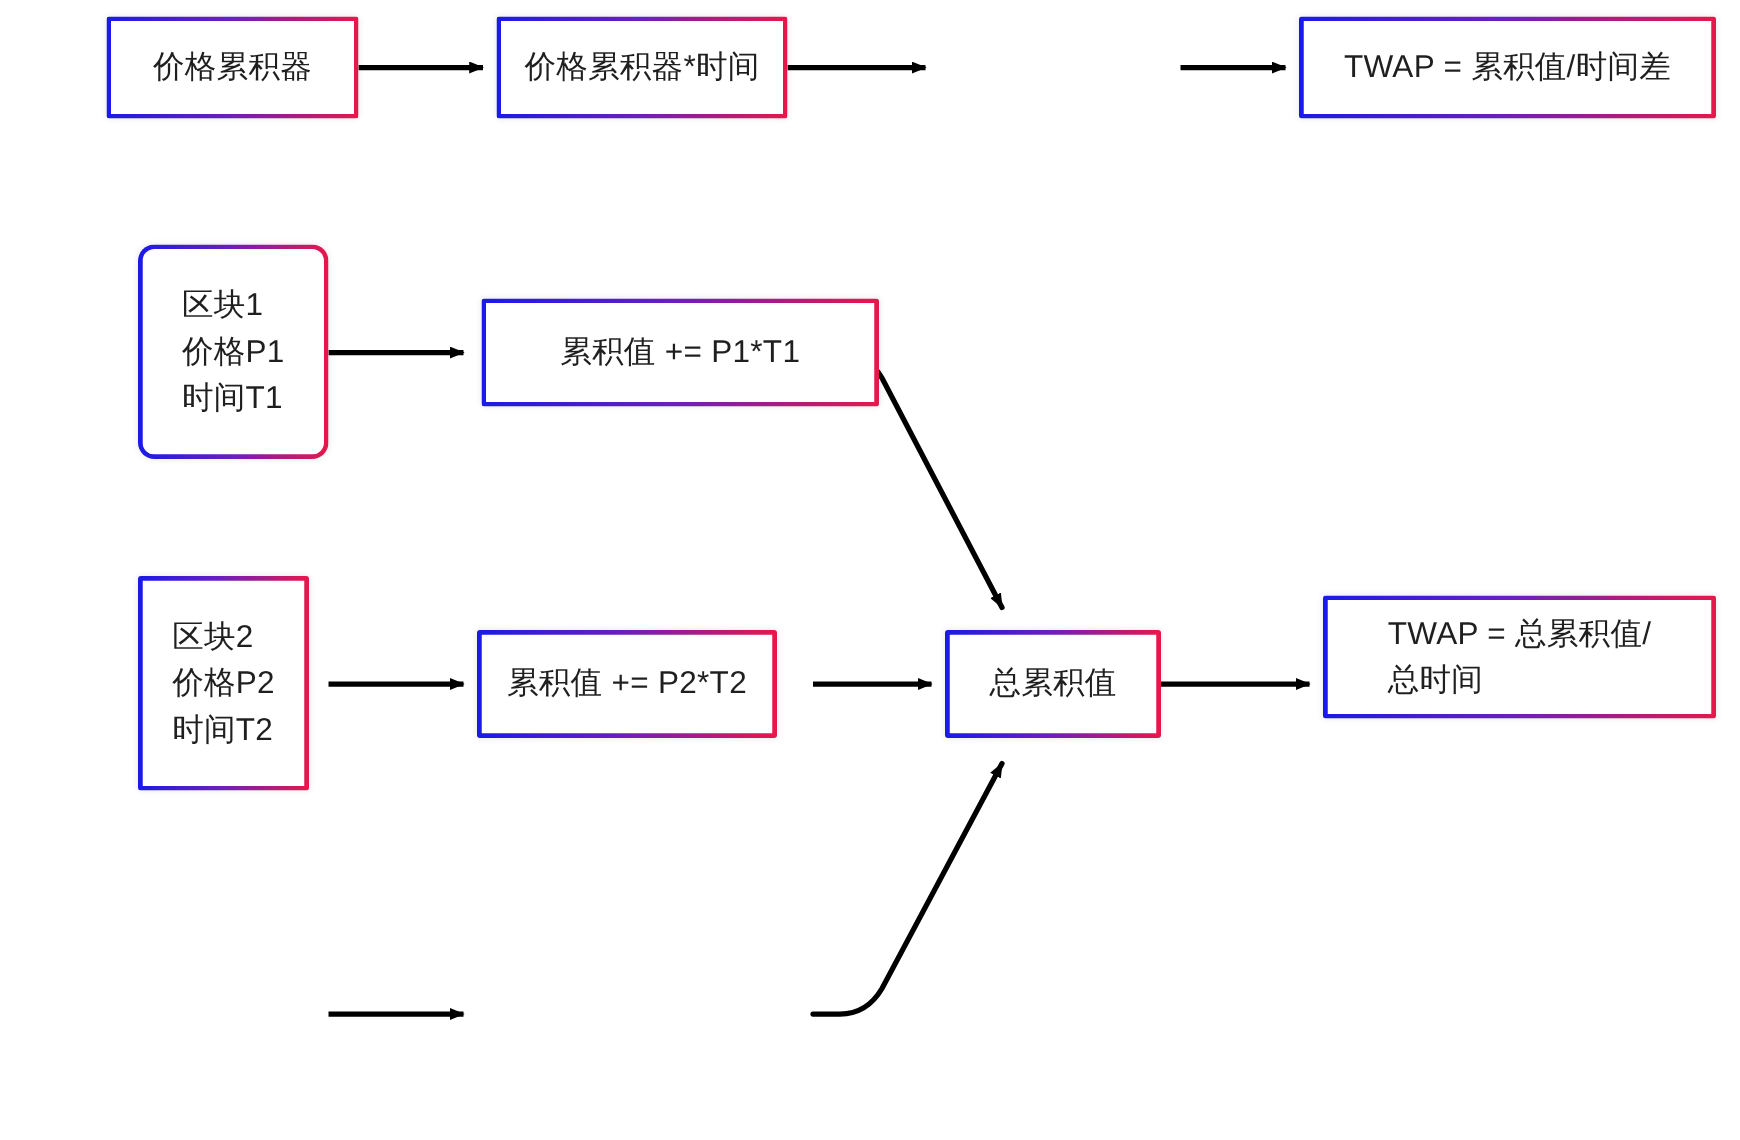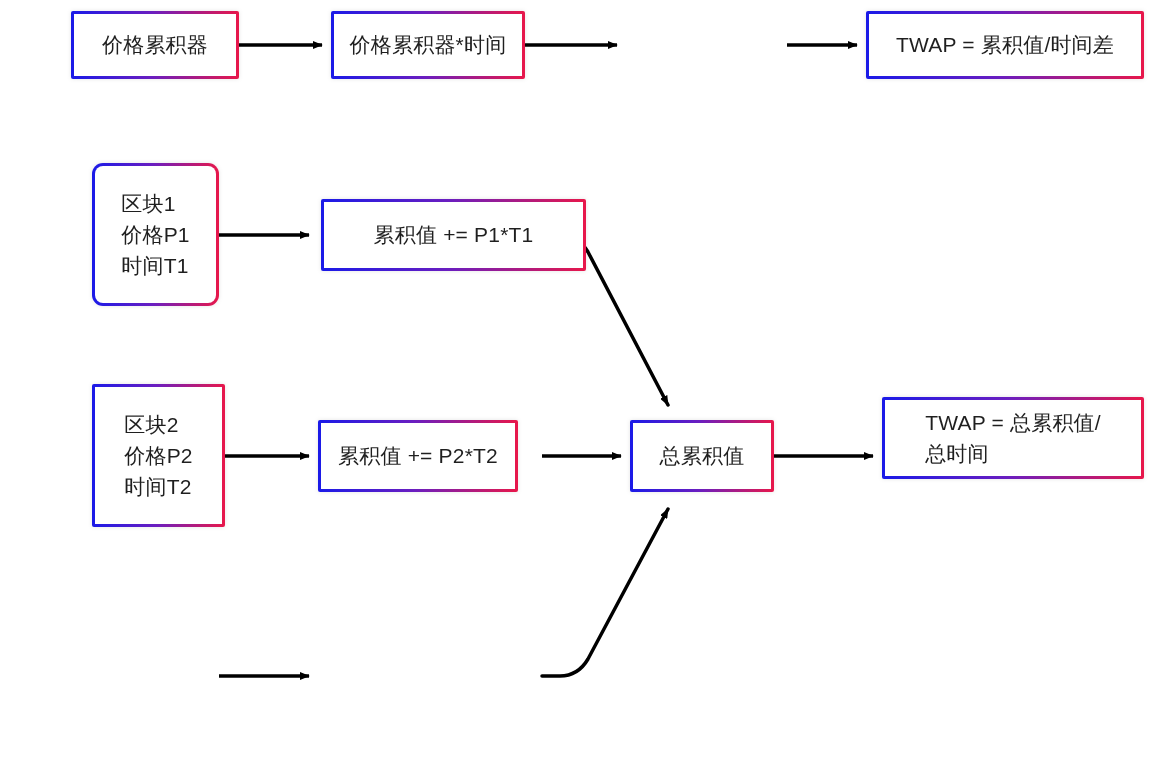--- a/index.html
+++ b/index.html
@@ -94,21 +94,21 @@
       <span class="label">TWAP = 累积值/时间差</span>
     </div>
     <div class="node multiline" style="left: 92px; top: 163px; width: 127px; height: 143px; border-radius: 11px;">
       <span class="label">区块1
 价格P1
 时间T1</span>
     </div>
     <div class="node" style="left: 321px; top: 199px; width: 265px; height: 72px;">
       <span class="label">累积值 += P1*T1</span>
     </div>
-    <div class="node multiline" style="left: 92px; top: 384px; width: 133px; height: 143px;">
+    <div class="node multiline" style="left: 92px; top: 384px; width: 114px; height: 143px;">
       <span class="label">区块2
 价格P2
 时间T2</span>
     </div>
     <div class="node" style="left: 318px; top: 420px; width: 200px; height: 72px;">
       <span class="label">累积值 += P2*T2</span>
     </div>
     <div class="node" style="left: 630px; top: 420px; width: 144px; height: 72px;">
       <span class="label">总累积值</span>
     </div>

